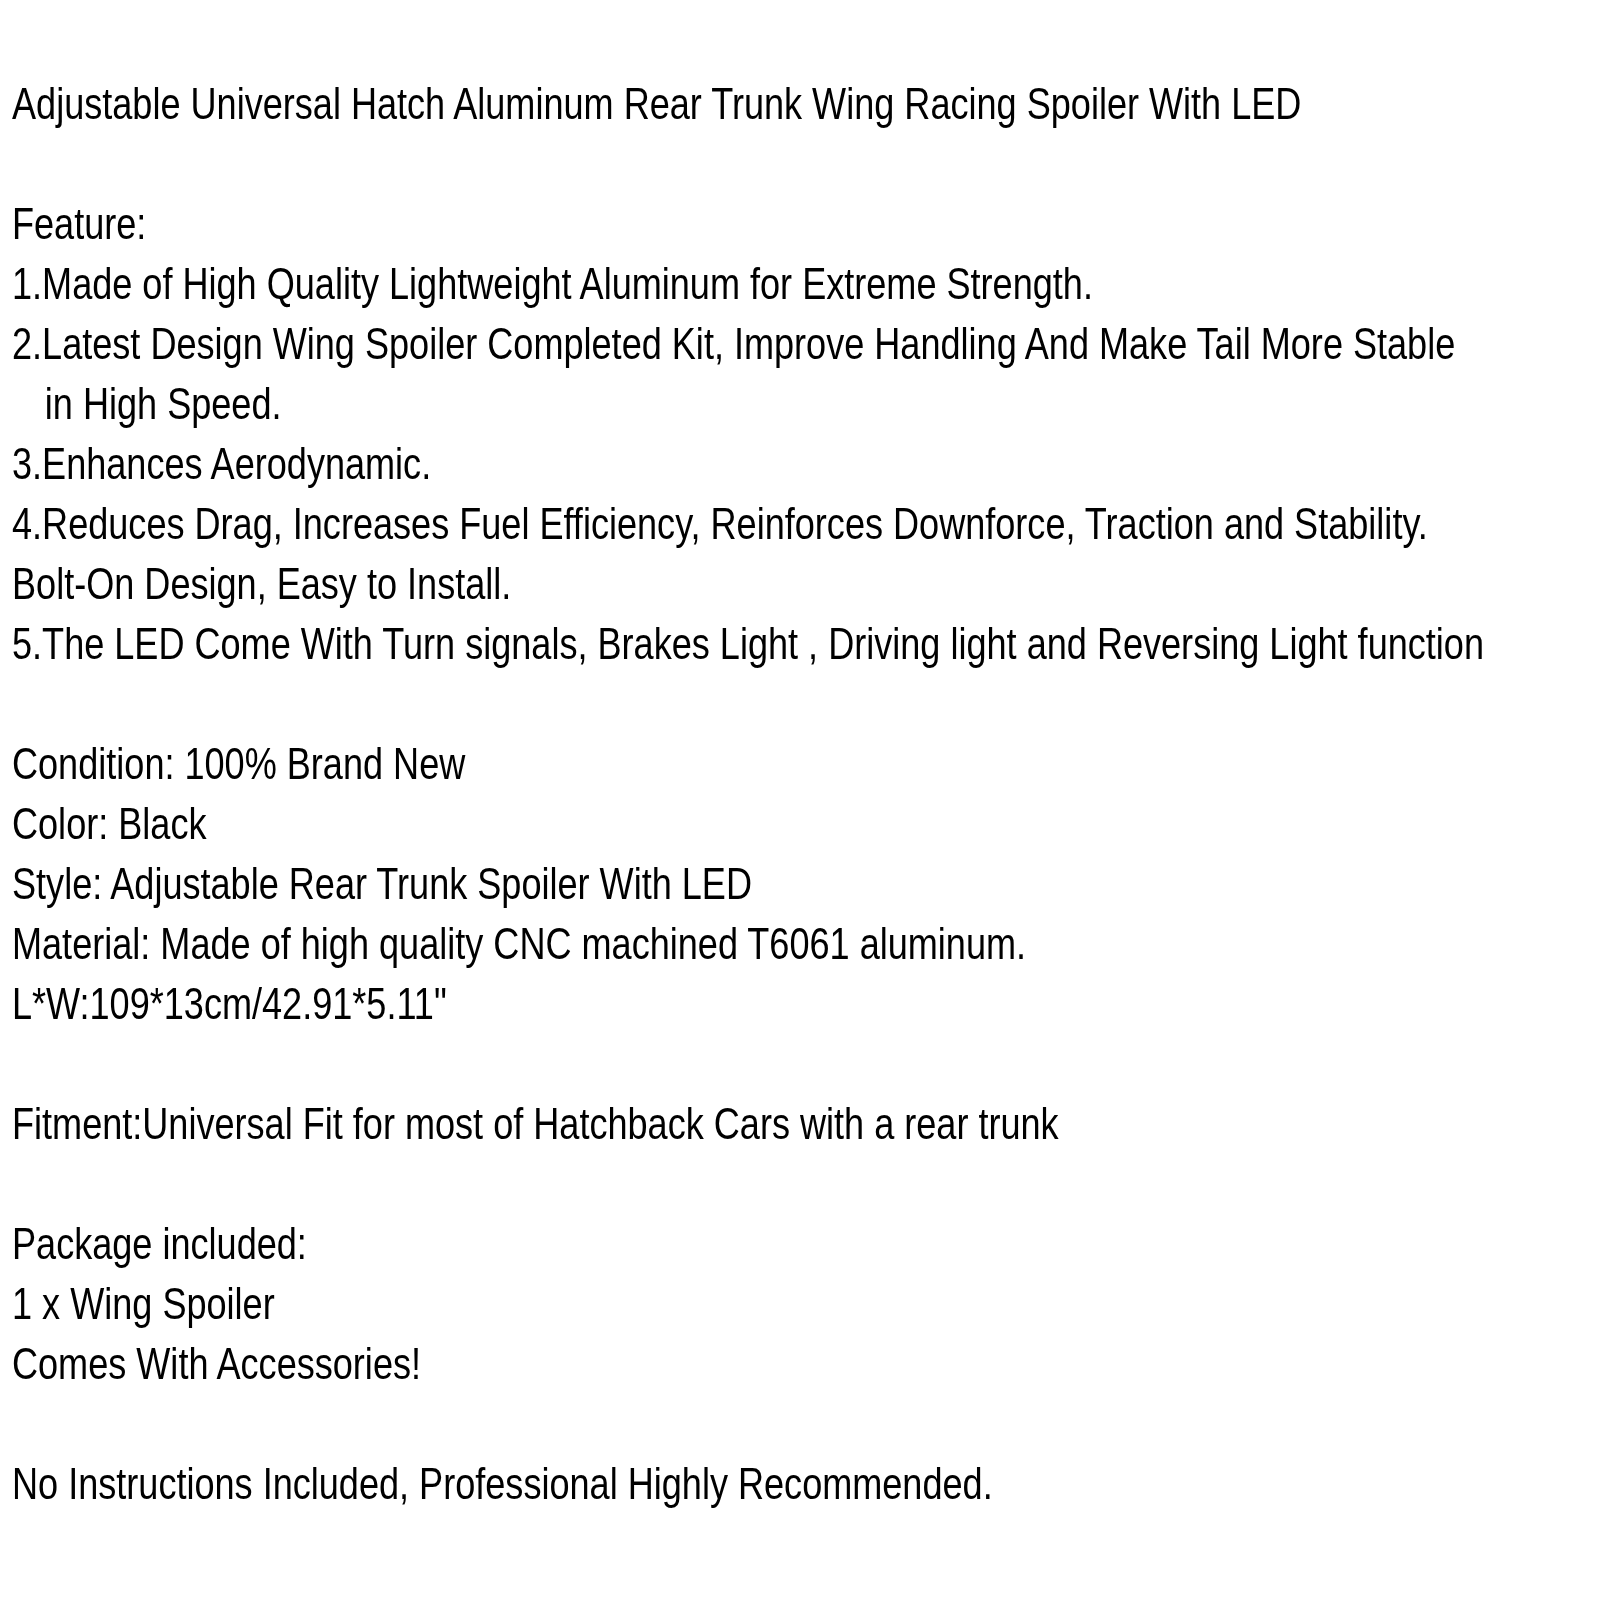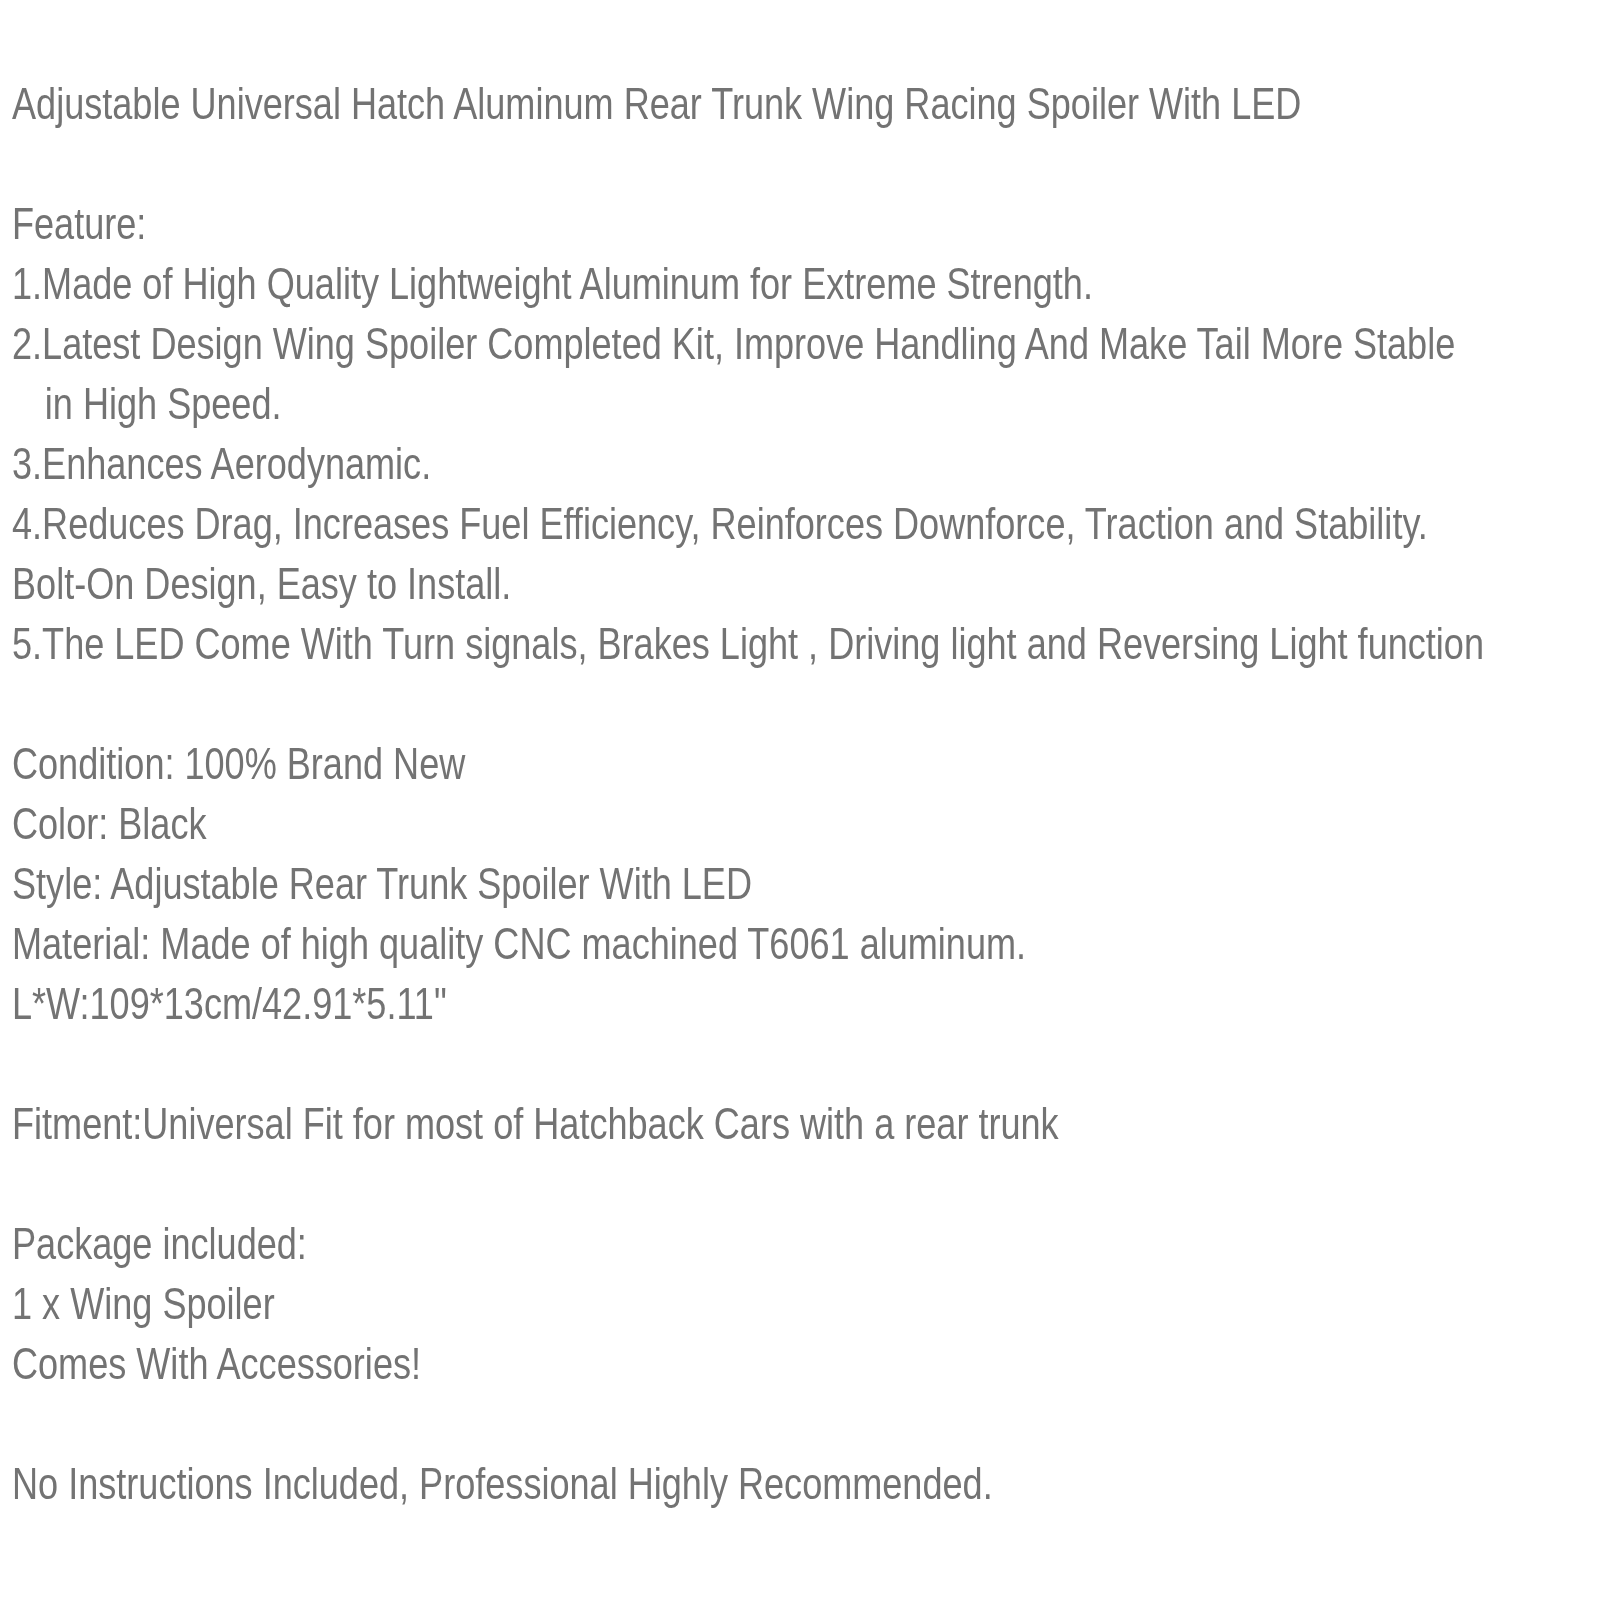--- a/index.html
+++ b/index.html
@@ -9,21 +9,21 @@
     width: 1600px;
     height: 1600px;
     overflow: hidden;
   }
   .doc {
     box-sizing: border-box;
     width: 1600px;
     height: 1600px;
     padding: 74px 0 0 12px;
     font-family: "Liberation Sans", sans-serif;
-    color: #737373;
+    color: #000000;
     font-weight: 400;
   }
   .line {
     font-size: 44px;
     line-height: 60px;
     height: 60px;
     white-space: nowrap;
     transform: scaleX(0.82);
     transform-origin: 0 50%;
     letter-spacing: 0px;

